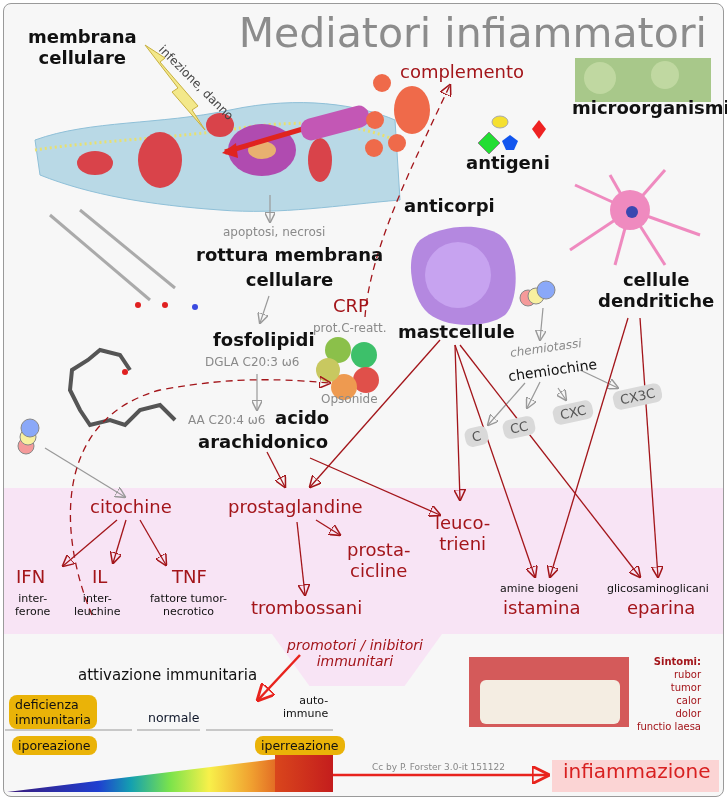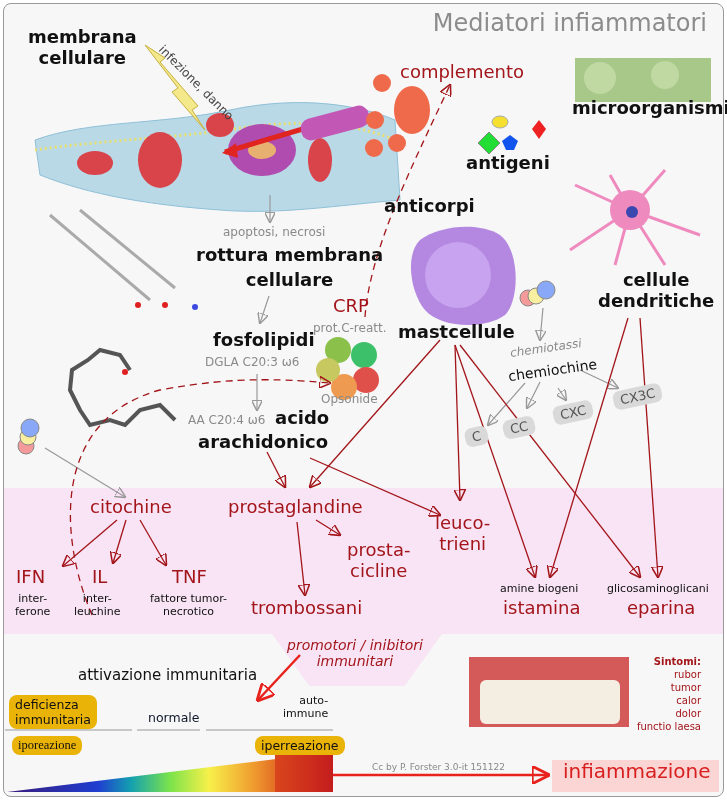--- a/index.html
+++ b/index.html
@@ -7,21 +7,21 @@
   #frame{position:absolute;left:3px;top:3px;width:719px;height:792px;background:#f7f7f7;border:1.5px solid #9a9a9a;border-radius:8px;overflow:hidden;}
   #pinkband{position:absolute;left:0;top:484px;width:719px;height:146px;background:#f8e4f5;}
   #trap{position:absolute;left:268px;top:630px;width:170px;height:52px;background:#f8e4f5;clip-path:polygon(0 0,100% 0,78% 100%,22% 100%);}
   svg#links{position:absolute;left:0;top:0;width:727px;height:800px;pointer-events:none;}
   .t{position:absolute;white-space:nowrap;line-height:1.15;}
   .blk{color:#111;font-size:18px;font-weight:bold;}
   .red{color:#a3151a;font-size:18px;}
   .grey{color:#8a8a8a;font-size:12px;}
   .sm{color:#111;font-size:11px;text-align:center;}
   .c{text-align:center;}
-  .title{color:#8c8c8c;font-size:24px;}
+  .title{color:#8c8c8c;font-size:41px;}
   .pill{position:absolute;background:#d9d9d9;border-radius:7px;color:#555;font-size:13px;padding:2px 7px;transform:rotate(-12deg);}
   .whitebox{position:absolute;background:#eab308;border-radius:8px;padding:2px 6px;font-size:12.5px;color:#111;line-height:1.2;}
   #grad{position:absolute;left:7px;top:752px;width:326px;height:40px;background:linear-gradient(90deg,#3a1a7a 0%,#1f3fd0 28%,#14a0b0 38%,#7be34b 50%,#f8f04a 62%,#f0a030 75%,#d9461c 88%,#c41d1d 100%);clip-path:polygon(0 100%,100% 0,100% 100%);}
   #gradtop{position:absolute;left:275px;top:752px;width:58px;height:40px;background:linear-gradient(90deg,#d9461c,#c41d1d);}
   #inflam{position:absolute;left:552px;top:760px;width:167px;height:32px;background:#fbd4d4;}
 </style>
 </head>
 <body>
 
 <div id="frame">
@@ -176,21 +176,21 @@
 
 <div class="t title" style="right:20px;top:10px;">Mediatori infiammatori</div>
 <div class="t blk c" style="left:28px;top:27px;">
     <div>membrana</div>
     <div>cellulare</div>
   </div>
 <div class="t" style="left:150px;top:66px;font-size:12px;color:#444;transform:rotate(45deg);width:70px;">infezione, danno</div>
 <div class="t red" style="left:400px;top:62px;">complemento</div>
 <div class="t blk" style="left:572px;top:98px;">microorganismi</div>
 <div class="t blk" style="left:466px;top:153px;">antigeni</div>
-<div class="t blk" style="left:384px;top:196px;">anticorpi</div>
+<div class="t blk" style="left:404px;top:196px;">anticorpi</div>
 <div class="t blk c" style="left:598px;top:270px;text-align:center;">
     <div>cellule</div>
     <div>dendritiche</div>
   </div>
 
 <div class="t grey" style="left:223px;top:226px;">apoptosi, necrosi</div>
 <div class="t blk c" style="left:196px;top:245px;">
     <div>rottura membrana</div>
     <div style="margin-top:4px">cellulare</div>
   </div>
@@ -248,21 +248,21 @@
 <div class="t" style="left:78px;top:667px;font-size:15px;color:#111;">attivazione immunitaria</div>
 <div class="whitebox" style="left:9px;top:695px;">
     <div>deficienza</div>
     <div>immunitaria</div>
   </div>
 <div class="t" style="left:148px;top:711px;font-size:12.5px;color:#0f172a;">normale</div>
 <div class="t" style="left:283px;top:695px;font-size:11px;color:#111;text-align:right;">
     <div>auto-</div>
     <div>immune</div>
   </div>
-<div class="whitebox" style="left:12px;top:736px;font-family:Liberation Serif, serif;">iporeazione</div>
+<div class="whitebox" style="left:12px;top:736px;">iporeazione</div>
 <div class="whitebox" style="left:255px;top:736px;">iperreazione</div>
 <div class="t" style="left:372px;top:762px;font-size:9px;color:#888;">Cc by P. Forster 3.0-it 151122</div>
 <div class="t" style="left:563px;top:760px;font-size:20px;color:#d82020;">infiammazione</div>
 <div class="t" style="right:26px;top:655px;text-align:right;font-size:10px;color:#a3151a;line-height:1.3;">
   <div style="font-weight:bold">Sintomi:</div>
   <div>rubor</div>
     <div>tumor</div>
     <div>calor</div>
     <div>dolor</div>
     <div>functio laesa</div>

